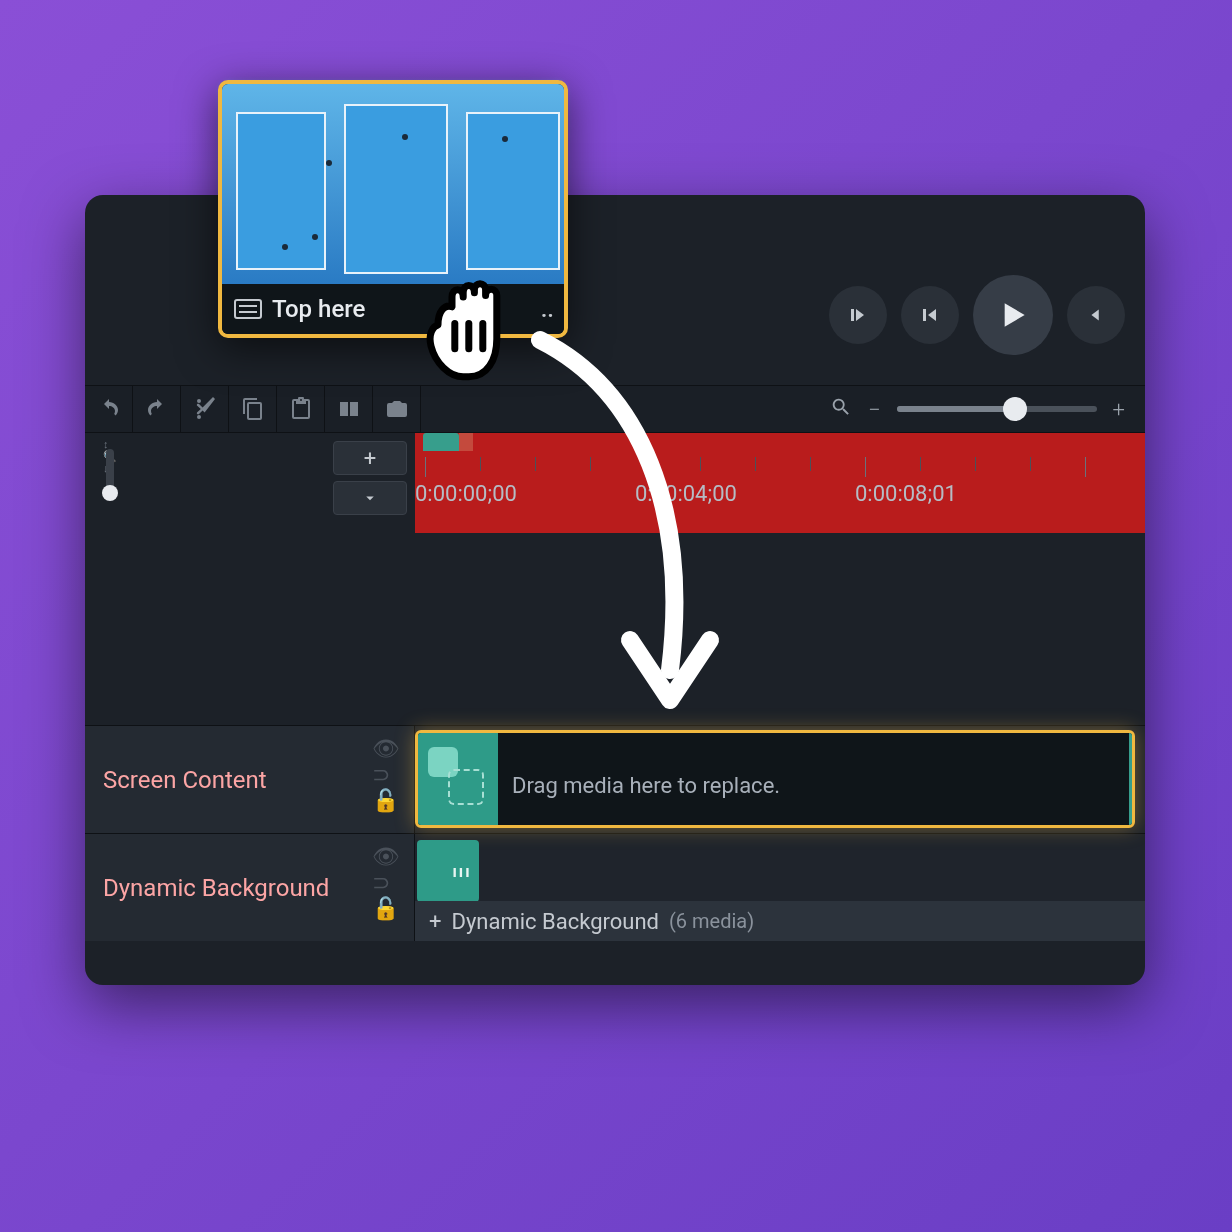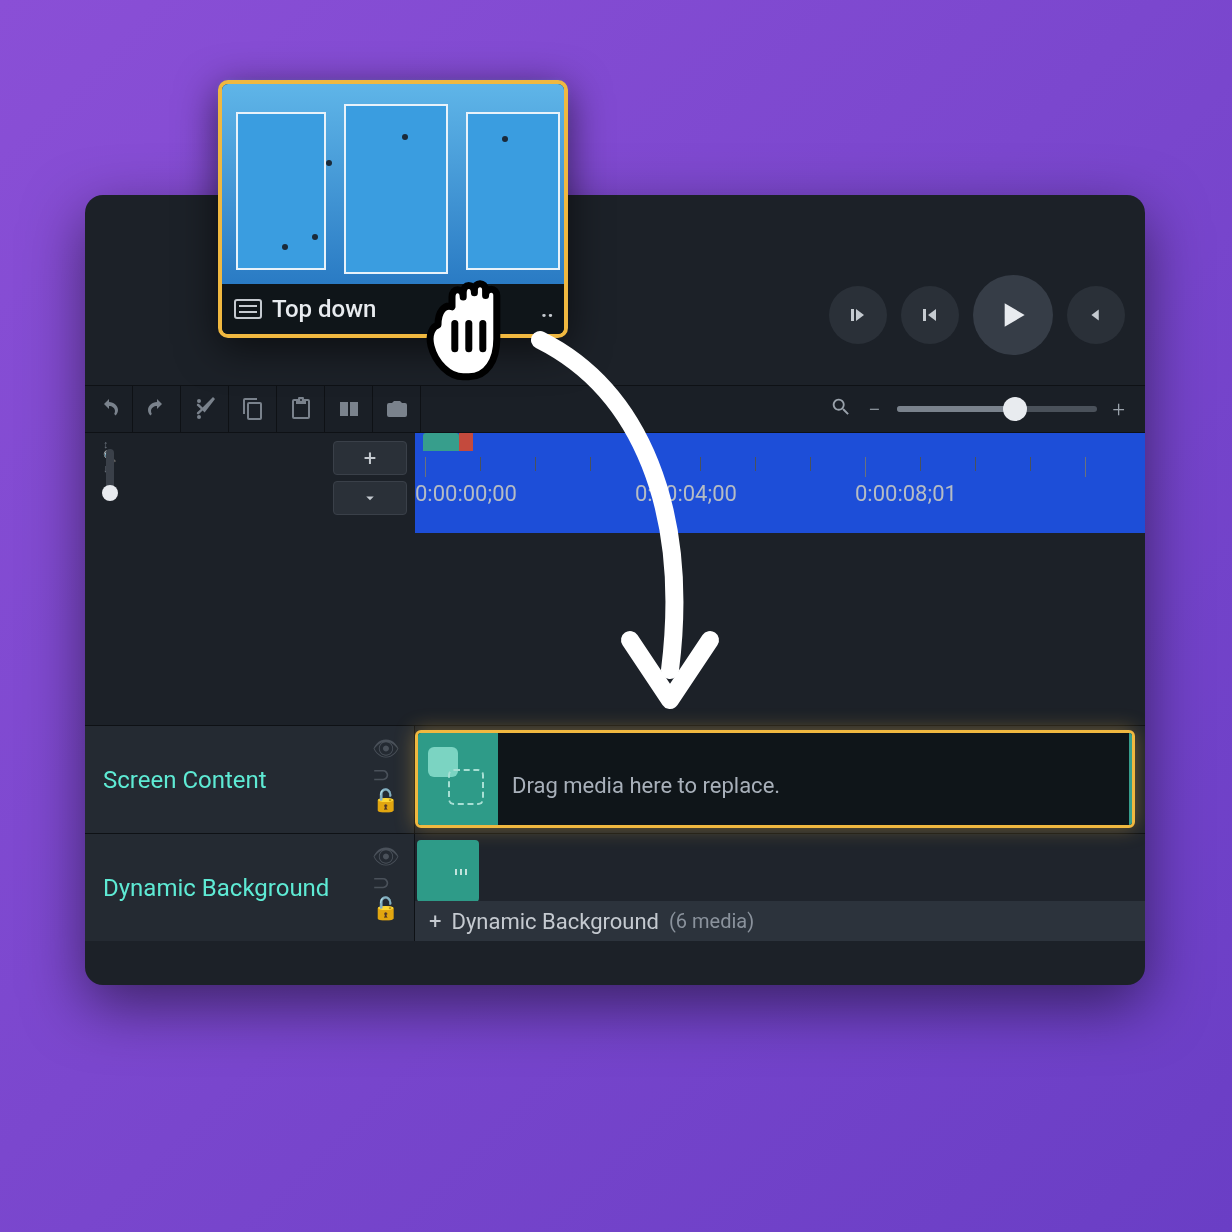--- a/index.html
+++ b/index.html
@@ -118,21 +118,21 @@
     display:flex; align-items:center; justify-content:center;
     color:#c5cad0; font-size:22px; cursor:pointer;
   }
 
   
   .ruler {
     position: absolute;
     left: 330px; top: 238px;
     right: 0;
     height: 100px;
-    background: #1d4ed8;
+    background: #b91c1c;
   }
   .playhead {
     position:absolute;
     left: 8px; top:0;
     width: 36px; height: 18px;
     background: #379e8c;
     border-top-left-radius:3px; border-top-right-radius:3px;
   }
   .playhead-red {
     position:absolute; left:44px; top:0; width:14px; height:18px; background:#c44a3d;
@@ -157,21 +157,21 @@
   }
   .track-head {
     width: 330px;
     background:#242a32;
     display:flex;
     align-items:center;
     padding-left:18px;
     position:relative;
     border-right:1px solid #0e1115;
   }
-  .track-name { color:#5eead4; font-size:24px; }
+  .track-name { color:#fca5a5; font-size:24px; }
   .track-ctrls {
     position:absolute;
     right:14px; top:12px;
     display:flex; flex-direction:column; gap:4px;
     color:#4a515a;
   }
   .track-ctrls span { font-size:22px; line-height:22px; }
   .track-body {
     flex:1; position:relative;
   }
@@ -435,21 +435,21 @@
       <div class="track-head">
         <span class="track-name">Dynamic Background</span>
         <div class="track-ctrls">
           <span>👁</span>
           <span>⊃</span>
           <span>🔓</span>
         </div>
       </div>
       <div class="track-body">
         <div class="clip2">
-          <span style="color:#e8f5f2; font-size:11px; letter-spacing:2px;margin-left:28px;">ııı</span>
+          <span style="color:#e8f5f2; font-size:16px; letter-spacing:2px;margin-left:28px;">ııı</span>
         </div>
         <div class="clip2-row">
           <span>+</span>
           <span>Dynamic Background</span>
           <span class="media-count">(6 media)</span>
         </div>
       </div>
     </div>
   </div>
 </div>
@@ -461,21 +461,21 @@
     <div class="court" style="left:244px; top:28px; width:94px; height:158px;"></div>
 
     <div style="position:absolute; left:60px; top:160px; width:6px; height:6px; background:#1a2a3a; border-radius:50%;"></div>
     <div style="position:absolute; left:90px; top:150px; width:6px; height:6px; background:#1a2a3a; border-radius:50%;"></div>
     <div style="position:absolute; left:104px; top:76px; width:6px; height:6px; background:#1a2a3a; border-radius:50%;"></div>
     <div style="position:absolute; left:180px; top:50px; width:6px; height:6px; background:#1a2a3a; border-radius:50%;"></div>
     <div style="position:absolute; left:280px; top:52px; width:6px; height:6px; background:#1a2a3a; border-radius:50%;"></div>
   </div>
   <div class="drag-label">
     <span class="vid-icon"></span>
-    <span>Top down</span>
+    <span>Top here</span>
     <span style="flex:1"></span>
     <span style="padding-right:10px; color:#c5cad0;">..</span>
   </div>
 </div>
 
 <svg class="grab-hand" viewBox="0 0 100 100">
   <path d="M20 45 C20 35 25 30 30 32 L30 25 C30 18 38 18 38 25 L38 22 C38 15 46 15 46 22 L46 20 C46 14 54 14 54 20 L54 24 C54 18 62 18 62 24 L62 55 C62 70 55 82 42 82 L38 82 C28 82 18 72 15 60 C13 52 16 46 20 45 Z" fill="#ffffff" stroke="#000000" stroke-width="5" stroke-linejoin="round"></path>
   <line x1="32" y1="44" x2="32" y2="62" stroke="#000" stroke-width="5" stroke-linecap="round"></line>
   <line x1="42" y1="44" x2="42" y2="62" stroke="#000" stroke-width="5" stroke-linecap="round"></line>
   <line x1="52" y1="44" x2="52" y2="62" stroke="#000" stroke-width="5" stroke-linecap="round"></line>

